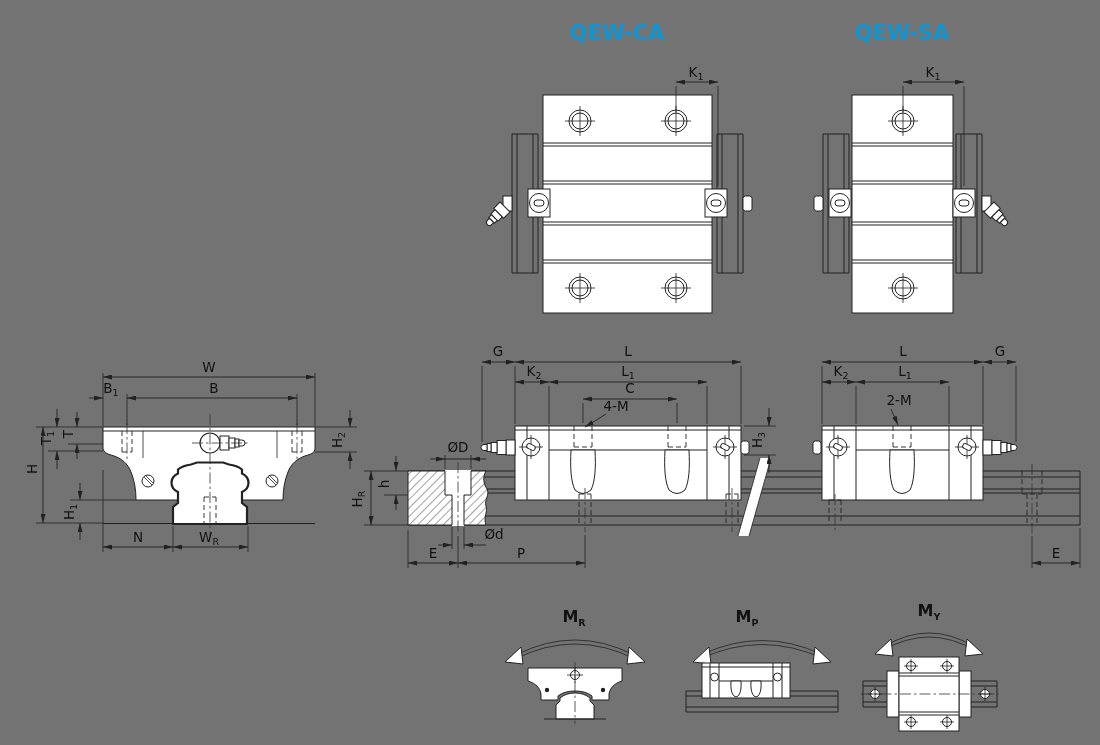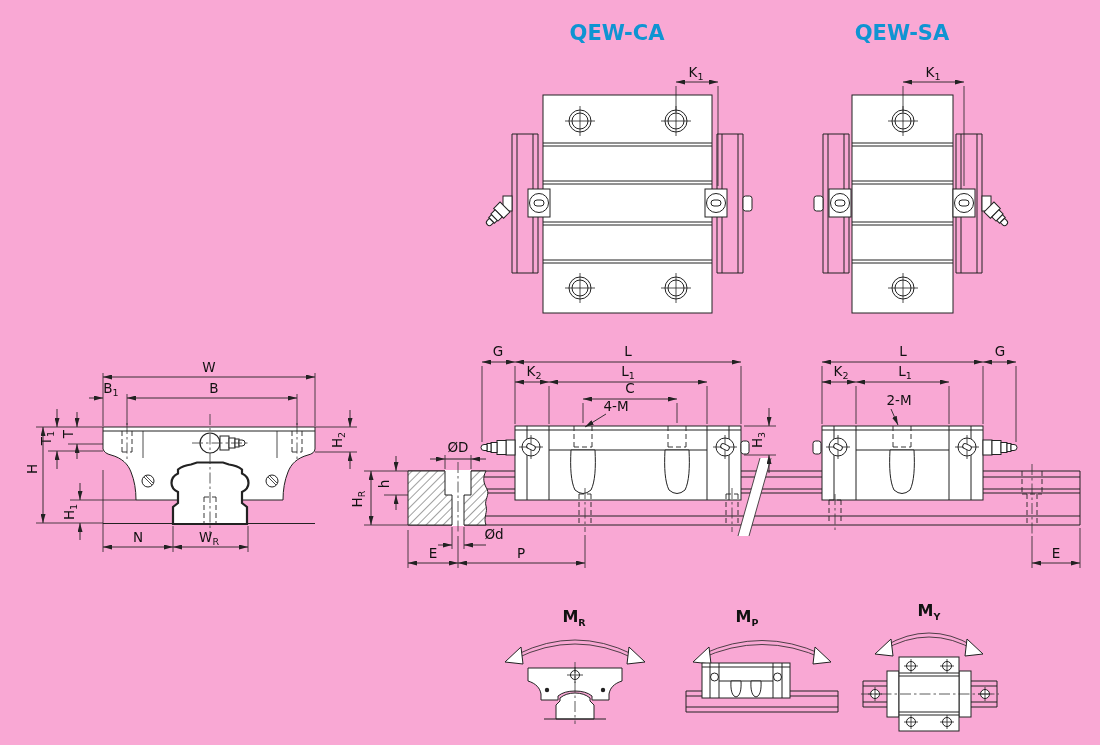--- a/index.html
+++ b/index.html
@@ -1,16 +1,16 @@
 <!DOCTYPE html>
 <html><head>
 <meta charset="utf-8">
 <style>
   html,body{margin:0;padding:0;background:#fff;}
-  .stage{position:relative;width:1100px;height:745px;background:#f9a8d4;overflow:hidden;
+  .stage{position:relative;width:1100px;height:745px;background:#737373;overflow:hidden;
          font-family:"DejaVu Sans",sans-serif;}
   .ln   {stroke:#222;stroke-width:1;fill:none;}
   .ln2  {stroke:#222;stroke-width:2.2;fill:#fff;}
   .wf   {fill:#fff;stroke:#222;stroke-width:1;}
   .wfb  {fill:#fff;stroke:#222;stroke-width:1.2;}
   .thin {stroke:#222;stroke-width:0.8;fill:none;}
   .dim  {stroke:#222;stroke-width:0.9;fill:none;}
   .ext  {stroke:#222;stroke-width:0.8;fill:none;}
   .dash {stroke:#222;stroke-width:0.9;stroke-dasharray:5 3;fill:none;}
   .cl   {stroke:#333;stroke-width:0.8;stroke-dasharray:11 3 2.5 3;fill:none;}

